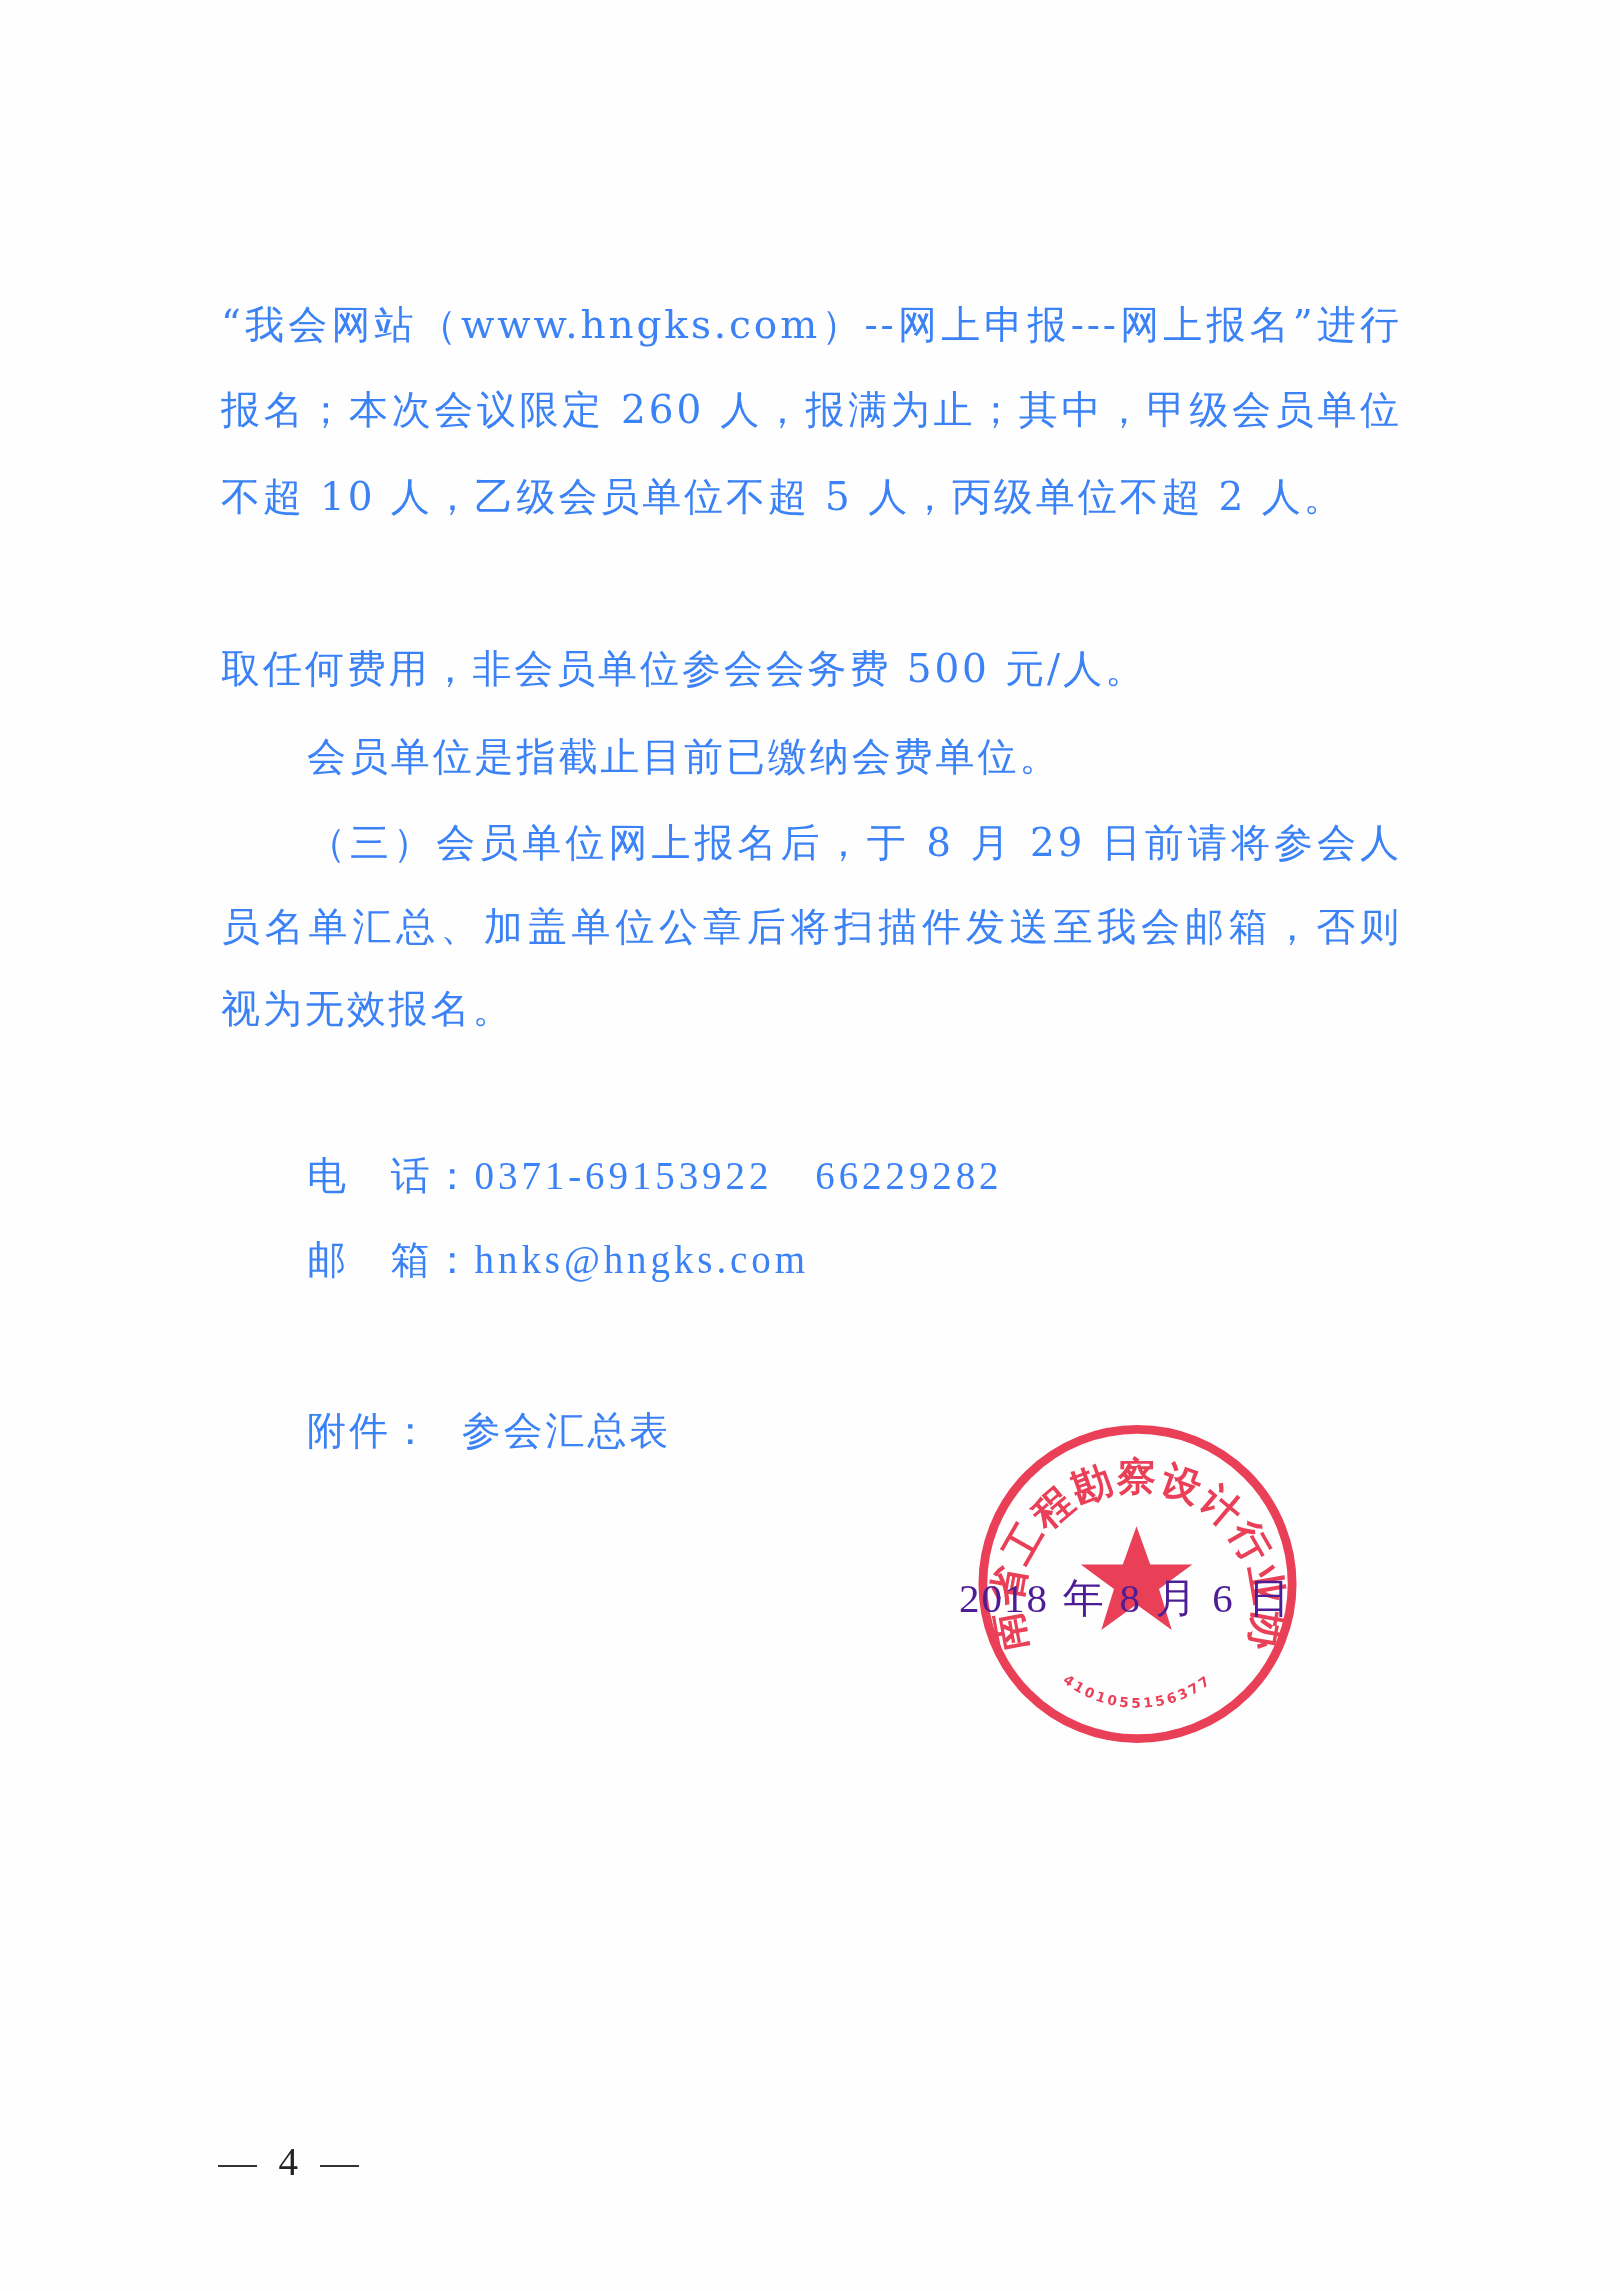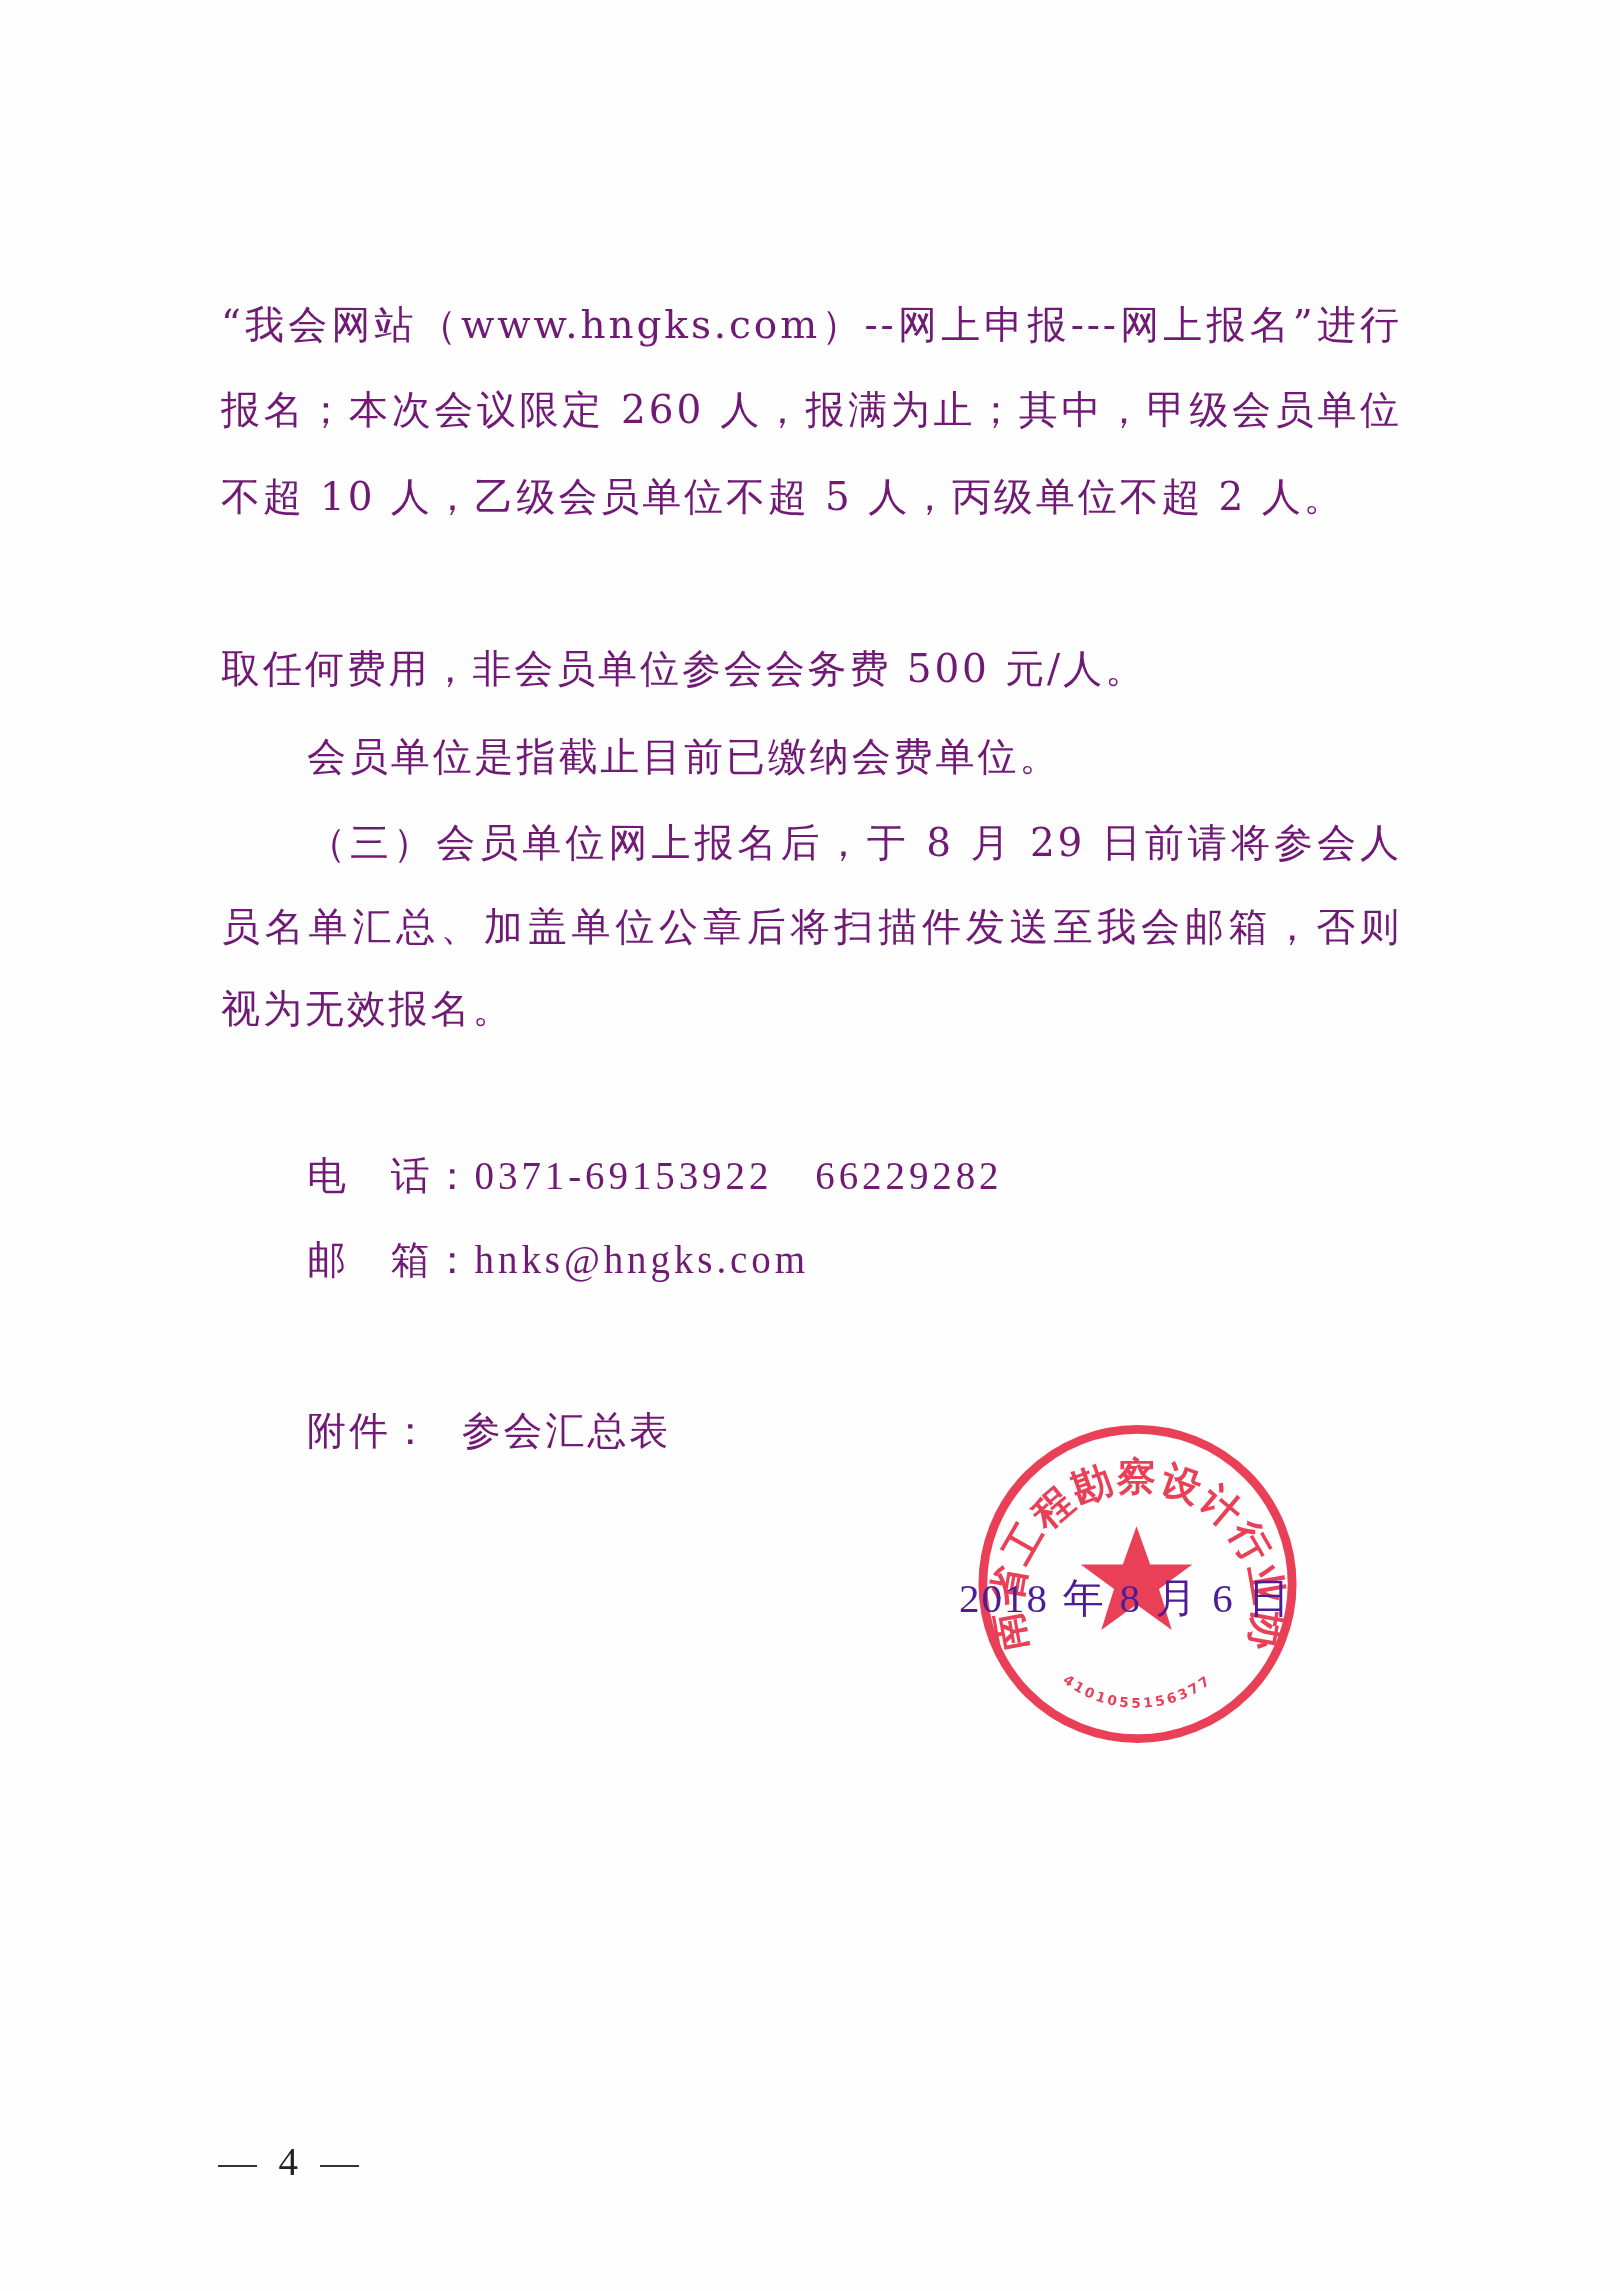--- a/index.html
+++ b/index.html
@@ -6,21 +6,21 @@
   body { width: 1620px; height: 2292px; position: relative; overflow: hidden; }
   .page { position: absolute; left: 0; top: 0; width: 1620px; height: 2292px; background: #fefefe; }
   .line {
     position: absolute;
     left: 221px;
     width: 1181px;
     height: 49px;
     line-height: 49px;
     font-family: "DejaVu Serif", "Liberation Serif", serif;
     font-size: 39px;
-    color: #701a75;
+    color: #3b82f6;
     white-space: nowrap;
     letter-spacing: 2.9px;
   }
   .justify { text-align: justify; text-align-last: justify; }
   .indent { left: 307px; width: 1095px; }
   .field-label-wide { display: inline-block; }
   .field-sep { display: inline-block; }
   .gap { display: inline-block; width: 43px; }
   .mono { font-family: Liberation Serif, serif; letter-spacing: 3.9px; }
   .date {

